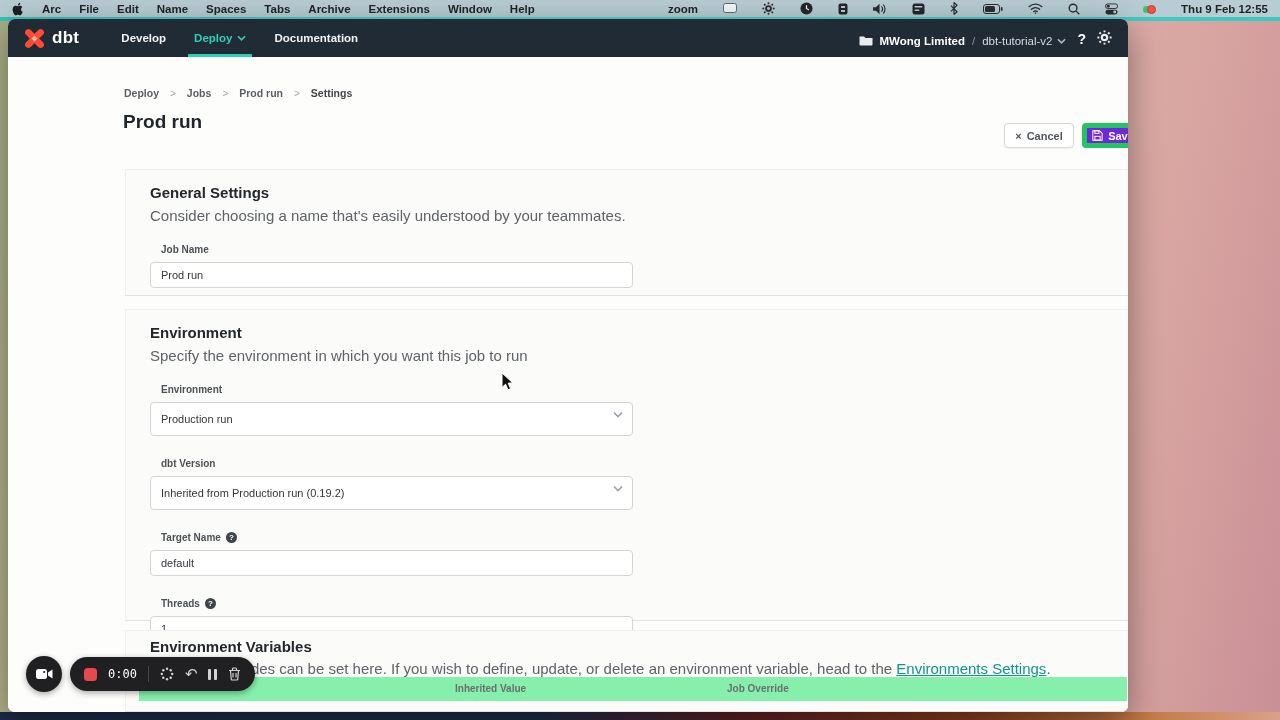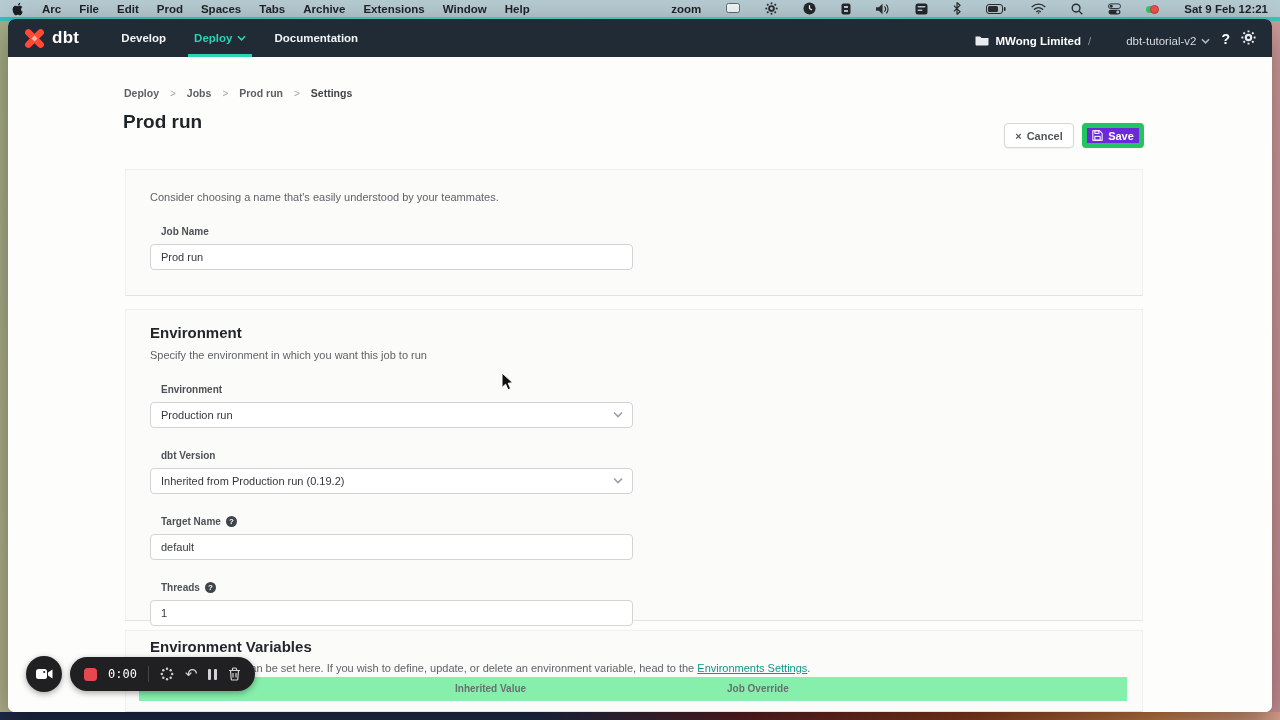--- a/index.html
+++ b/index.html
@@ -16,54 +16,54 @@
   .mb-right { margin-left:auto; display:flex; align-items:center; gap:25px; }
   .mb-right .appname { font-weight:600; }
   .mb-right svg { display:block; }
   .mb-clock { font-weight:600; white-space:nowrap; }
   .rec-dot { position:relative; width:13px; height:10px; }
   .rec-dot i { position:absolute; border-radius:50%; }
   .rec-dot .g { left:0; top:2px; width:7px; height:7px; background:#39c66a; }
   .rec-dot .r { left:4px; top:1px; width:9px; height:9px; background:#f5504e; border:1px solid #c23a38; }
 
   
-  .window { position:absolute; left:8px; top:19px; width:1264px; height:693px; border-radius:7px; overflow:hidden; background:#fdfdfb; box-shadow:0 10px 34px rgba(0,0,0,.4); }
+  .window { position:absolute; left:8px; top:19px; width:1120px; height:693px; border-radius:7px; overflow:hidden; background:#fdfdfb; box-shadow:0 10px 34px rgba(0,0,0,.4); }
 
   
   .navbar { height:38px; background:#202b36; display:flex; align-items:center; padding:0 16px; color:#fff; }
   .brand { display:flex; align-items:center; gap:7px; margin-right:30px; }
   .brand-name { font-size:17px; font-weight:700; letter-spacing:.3px; }
   .nav-items { display:flex; align-items:stretch; height:38px; gap:4px; }
   .nav-item { position:relative; display:flex; align-items:center; gap:5px; padding:0 12px; font-size:11.5px; font-weight:700; color:#f2f4f6; cursor:default; }
   .nav-item.active { color:#2bd2b5; }
   .nav-item.active::after { content:""; position:absolute; left:6px; right:6px; bottom:0; height:3px; background:#2bd2b5; }
   .nav-right { margin-left:auto; display:flex; align-items:flex-end; gap:8px; font-size:11.5px; }
   .acct { display:flex; align-items:center; gap:7px; }
   .acct .name { font-weight:700; }
   .acct .sep { color:#8b96a0; }
-  .acct .proj { color:#d6dbe0; display:flex; align-items:center; gap:5px;margin-left:28px; }
+  .acct .proj { color:#d6dbe0; display:flex; align-items:center; gap:5px; }
   .nav-help { font-size:14px; font-weight:700; padding:0 3px; }
 
   
   .content { position:relative; width:1264px; height:655px; background:#fdfdfb; color:#24282d; }
   .breadcrumb { position:absolute; left:116px; top:30px; display:flex; align-items:center; gap:11px; font-size:10.5px; font-weight:600; color:#5c6066; }
   .breadcrumb .sep { color:#a3a7ab; font-size:10px; font-weight:400; }
   .breadcrumb .last { color:#404448; }
   .page-title { position:absolute; left:115px; top:54px; font-size:19px; font-weight:700; color:#1f2429; }
   .btn { position:absolute; top:66px; height:25px; display:flex; align-items:center; justify-content:center; gap:5px; border-radius:4px; font-size:11px; font-weight:600; cursor:default; }
   .btn-cancel { left:996px; width:70px; background:#fff; border:1px solid #d7d7d5; color:#51565b; box-shadow:0 1px 2px rgba(0,0,0,.06); }
   .btn-cancel .x { font-size:11px; font-weight:700; }
   .btn-save { left:1074px; width:62px; background:#6d28d9; color:#fff; border:5px solid #22c55e; }
 
   .card { position:absolute; left:117px; width:1018px; background:#fbfbf9; border:1px solid #f0f0ee; border-bottom-color:#e3e3e1; padding:14px 24px; }
   .card h2 { font-size:15px; font-weight:700; color:#23272c; line-height:18px; }
-  .card .desc { margin-top:7px; font-size:11px; color:#5f6368; line-height:13px; }
+  .card .desc { margin-top:7px; font-size:15px; color:#5f6368; line-height:13px; }
   .f-label { display:flex; align-items:center; gap:5px; margin-top:21px; font-size:10px; font-weight:600; color:#4c5156; line-height:13px;margin-left:11px; }
   .help-dot { width:11px; height:11px; border-radius:50%; background:#3f4449; color:#fff; font-size:8px; font-weight:700; display:flex; align-items:center; justify-content:center; }
-  .box { position:relative; margin-top:6px; width:483px; height:26px; border:1px solid #d4d4d2; border-radius:4px; background:#fff; font-size:11px; color:#33373c; display:flex; align-items:center; padding:0 10px; }
+  .box { position:relative; margin-top:6px; width:483px; height:26px; border:1px solid #d4d4d2; border-radius:4px; background:#fff; font-size:11px; color:#33373c; display:flex; align-items:center; padding:16px 10px; }
   input.box { display:block; padding:0 10px; outline:none; font-family:"Liberation Sans",sans-serif; }
   .box .chev { position:absolute; right:9px; top:8px; }
 
   .card-general { top:112px; height:127px; }
   .card-env { top:252px; height:312px; }
   .card-vars { top:573px; height:82px; padding-top:7px; }
   .card-vars .desc { margin-top:6px; }
   .link { color:#0f9688; text-decoration:underline; cursor:pointer; }
   .var-head { position:absolute; left:13px; top:46px; width:988px; height:24px; background:#86efac; }
   .var-head span { position:absolute; top:0; line-height:24px; font-size:10px; font-weight:700; color:#6a6e73; }
@@ -94,21 +94,21 @@
   <div class="menus">
     <span style="display:flex;">
         <svg width="12" height="14" viewBox="0 0 14 16" fill="#1c1f22">
           <path d="M10.5 8.5c0-1.8 1.5-2.7 1.6-2.8-.9-1.3-2.2-1.4-2.7-1.5-1.1-.1-2.2.7-2.7.7-.6 0-1.5-.7-2.4-.6-1.2 0-2.4.7-3 1.8-1.3 2.2-.3 5.5.9 7.3.6.9 1.3 1.9 2.3 1.8.9 0 1.3-.6 2.4-.6s1.4.6 2.4.6 1.6-.9 2.2-1.8c.7-1 1-2 1-2.1-.1 0-2-.8-2-2.8z"></path>
           <path d="M8.9 2.9c.5-.6.8-1.4.7-2.2-.7 0-1.5.5-2 1.1-.4.5-.8 1.3-.7 2.1.8.1 1.6-.4 2-1z"></path>
         </svg>
       </span>
     <span class="bold">Arc</span>
     <span>File</span>
     <span>Edit</span>
-    <span>Prod</span>
+    <span>Name</span>
     <span>Spaces</span>
     <span>Tabs</span>
     <span>Archive</span>
     <span>Extensions</span>
     <span>Window</span>
     <span>Help</span>
   </div>
   <div class="mb-right">
     <span class="appname">zoom</span>
     <span>
@@ -188,21 +188,21 @@
           <rect x="0.5" y="0.5" width="13" height="5" rx="2.5" fill="none" stroke="#2a2e32"></rect>
           <circle cx="3.5" cy="3" r="1.6" fill="#2a2e32"></circle>
           <rect x="0.5" y="6.8" width="13" height="5" rx="2.5" fill="#2a2e32"></rect>
           <circle cx="10.5" cy="9.3" r="1.6" fill="#b7ccd3"></circle>
         </svg>
       </span>
     <span class="rec-dot">
         <i class="g"></i>
         <i class="r"></i>
       </span>
-    <span class="mb-clock">Sat 9 Feb 12:21</span>
+    <span class="mb-clock">Thu 9 Feb 12:55</span>
   </div>
 </div>
 
 <div class="window">
 
   <div class="navbar">
     <div class="brand">
       <svg width="21" height="21" viewBox="0 0 24 24">
           <path d="M5 5 L19 19 M19 5 L5 19" stroke="#ff4b33" stroke-width="7.5" stroke-linecap="round"></path>
           <path d="M12 8.5 L15.5 12 L12 15.5 L8.5 12 Z" fill="#ffb5a6"></path>
@@ -275,20 +275,21 @@
     <div class="btn btn-save">
       <svg width="11" height="11" viewBox="0 0 13 13" fill="none" stroke="#fff" stroke-width="1.2">
           <path d="M1 1 h8 l3 3 v8 h-11 z"></path>
           <rect x="3.4" y="7.5" width="6.2" height="4.5"></rect>
           <rect x="3.4" y="1" width="4.8" height="3"></rect>
         </svg>
       <span>Save</span>
     </div>
 
     <div class="card card-general">
+      <h2>General Settings</h2>
       <div class="desc">Consider choosing a name that's easily understood by your teammates.</div>
       <div class="f-label">Job Name</div>
       <input class="box" type="text" value="Prod run" style="">
     </div>
 
     <div class="card card-env">
       <h2>Environment</h2>
       <div class="desc">Specify the environment in which you want this job to run</div>
 
       <div class="f-label">Environment</div>

